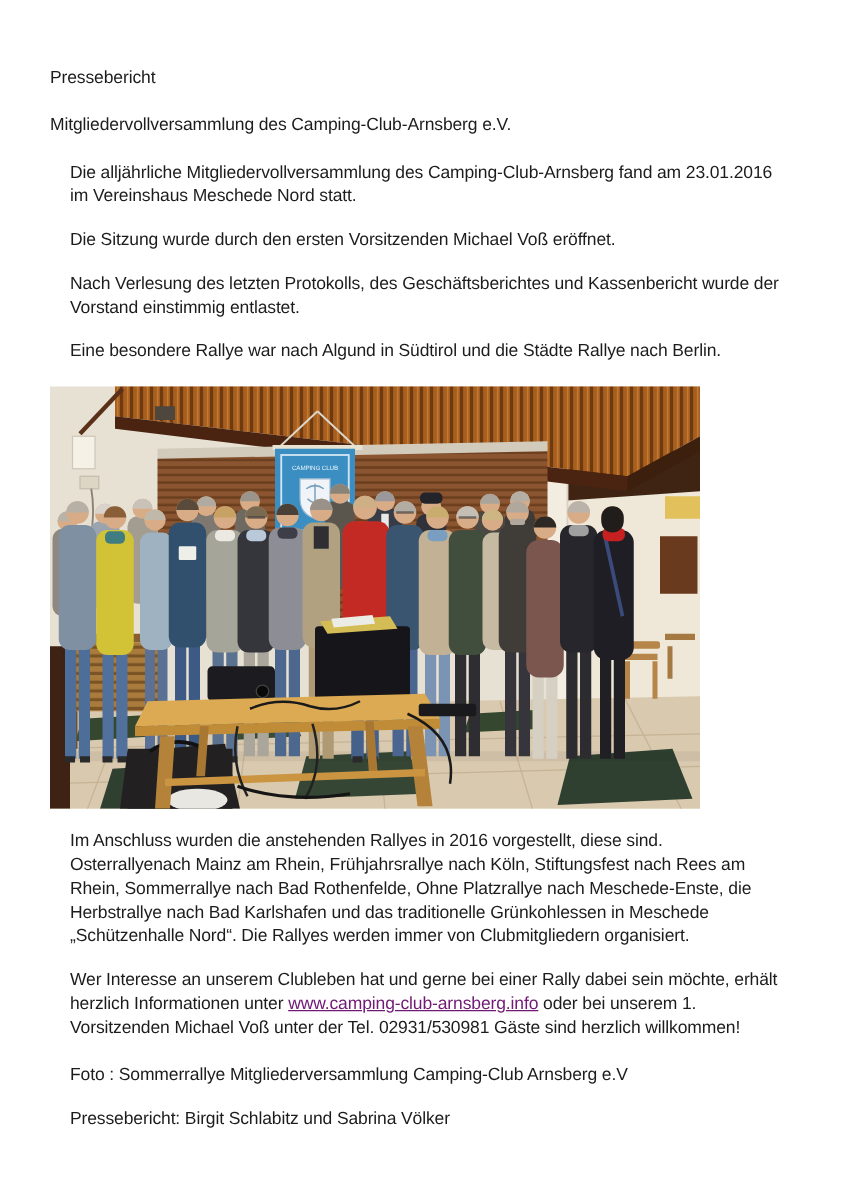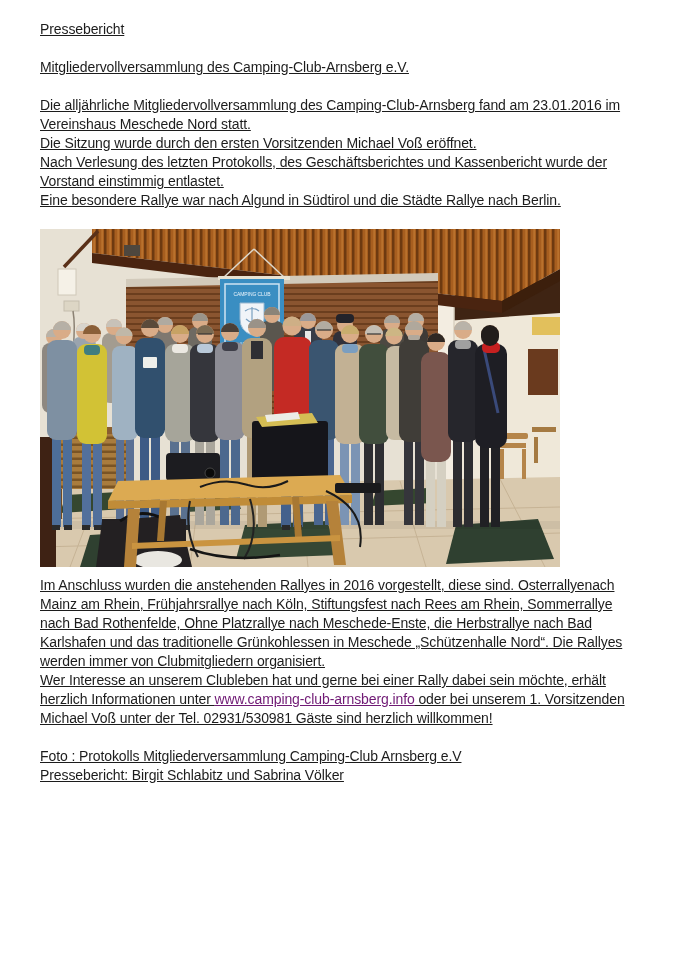--- a/index.html
+++ b/index.html
@@ -1,25 +1,25 @@
 <!DOCTYPE html>
 <html><head>
 <meta charset="utf-8">
 <style>
   html,body{margin:0;padding:0;}
   body{
     width:677px;height:957px;overflow:hidden;background:#ffffff;
     font-family:"Liberation Sans", sans-serif;
   }
   .page{
-    padding:20px 35px 0 40px;width:602px;
-    color:#1c1c1c;font-size:14px;line-height:19px;letter-spacing:-0.1px;text-decoration:underline;
+    padding:52px 35px 0 40px;width:602px;
+    color:#1c1c1c;font-size:14px;line-height:19px;letter-spacing:-0.1px;
   }
   .blk{margin:0 0 19px 0;}
-  .line{margin:0;}
+  .line{margin:16px;}
   a.doclink{color:#701a75;text-decoration:underline;cursor:pointer;}
   figure.photo{margin:6px 0 9px 0;padding:0;width:520px;height:338px;}
   svg{display:block;}
 </style>
 </head>
 <body>
 
 <div class="page">
 
   <p class="blk">Pressebericht</p>
@@ -358,17 +358,17 @@
     </g>
   </svg>
   </figure>
 
   <div class="blk">
     <div class="line">Im Anschluss wurden die anstehenden Rallyes in 2016 vorgestellt, diese sind. Osterrallyenach Mainz am Rhein, Frühjahrsrallye nach Köln, Stiftungsfest nach Rees am Rhein, Sommerrallye nach Bad Rothenfelde, Ohne Platzrallye nach Meschede-Enste, die Herbstrallye nach Bad Karlshafen und das traditionelle Grünkohlessen in Meschede „Schützenhalle Nord“. Die Rallyes werden immer von Clubmitgliedern organisiert.</div>
     <div class="line"><span>Wer Interesse an unserem Clubleben hat und gerne bei einer Rally dabei sein möchte, erhält herzlich Informationen unter </span><a class="doclink">www.camping-club-arnsberg.info</a><span> oder bei unserem 1. Vorsitzenden Michael Voß unter der Tel. 02931/530981 Gäste sind herzlich willkommen!</span></div>
   </div>
 
   <div class="blk">
-    <div class="line">Foto : Protokolls Mitgliederversammlung Camping-Club Arnsberg e.V</div>
+    <div class="line">Foto : Sommerrallye Mitgliederversammlung Camping-Club Arnsberg e.V</div>
     <div class="line">Pressebericht: Birgit Schlabitz und Sabrina Völker</div>
   </div>
 
 </div>
 
 </body></html>

